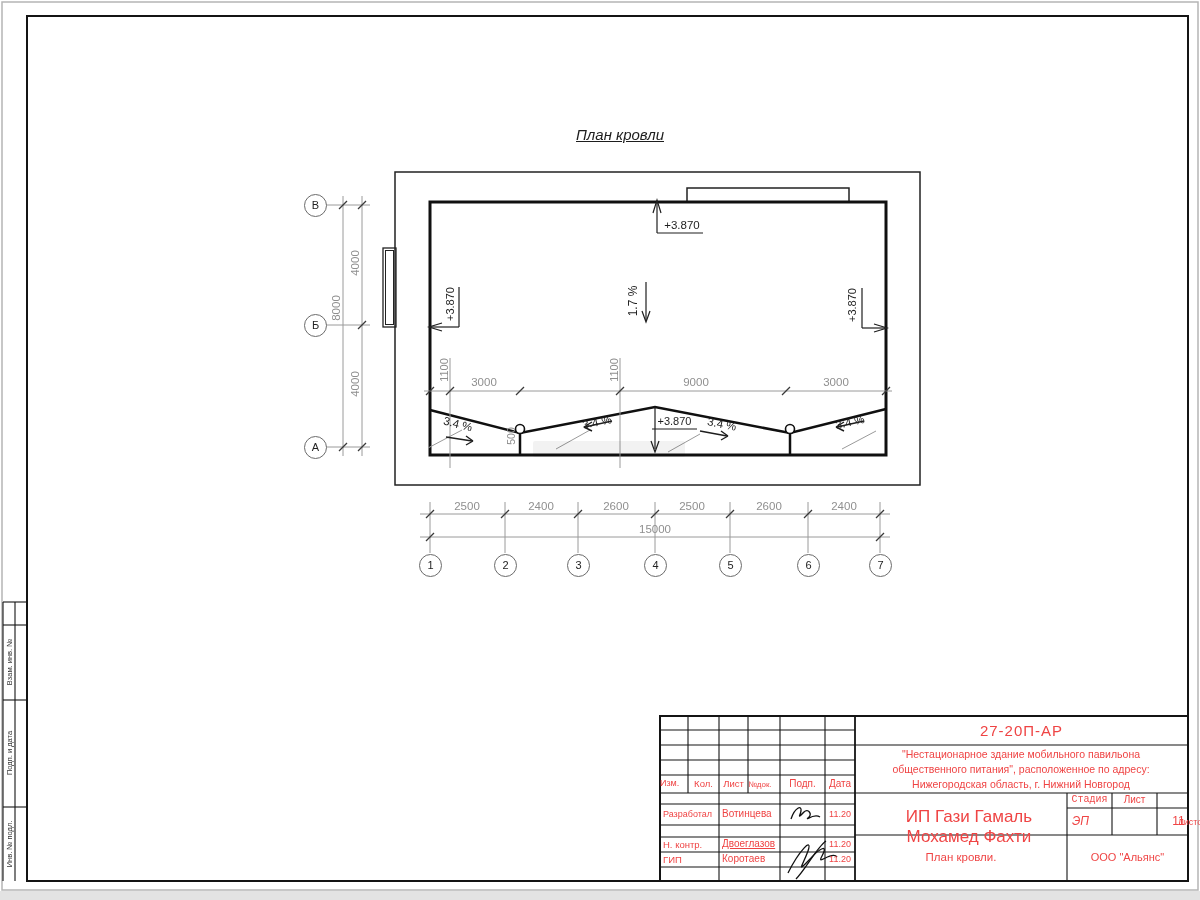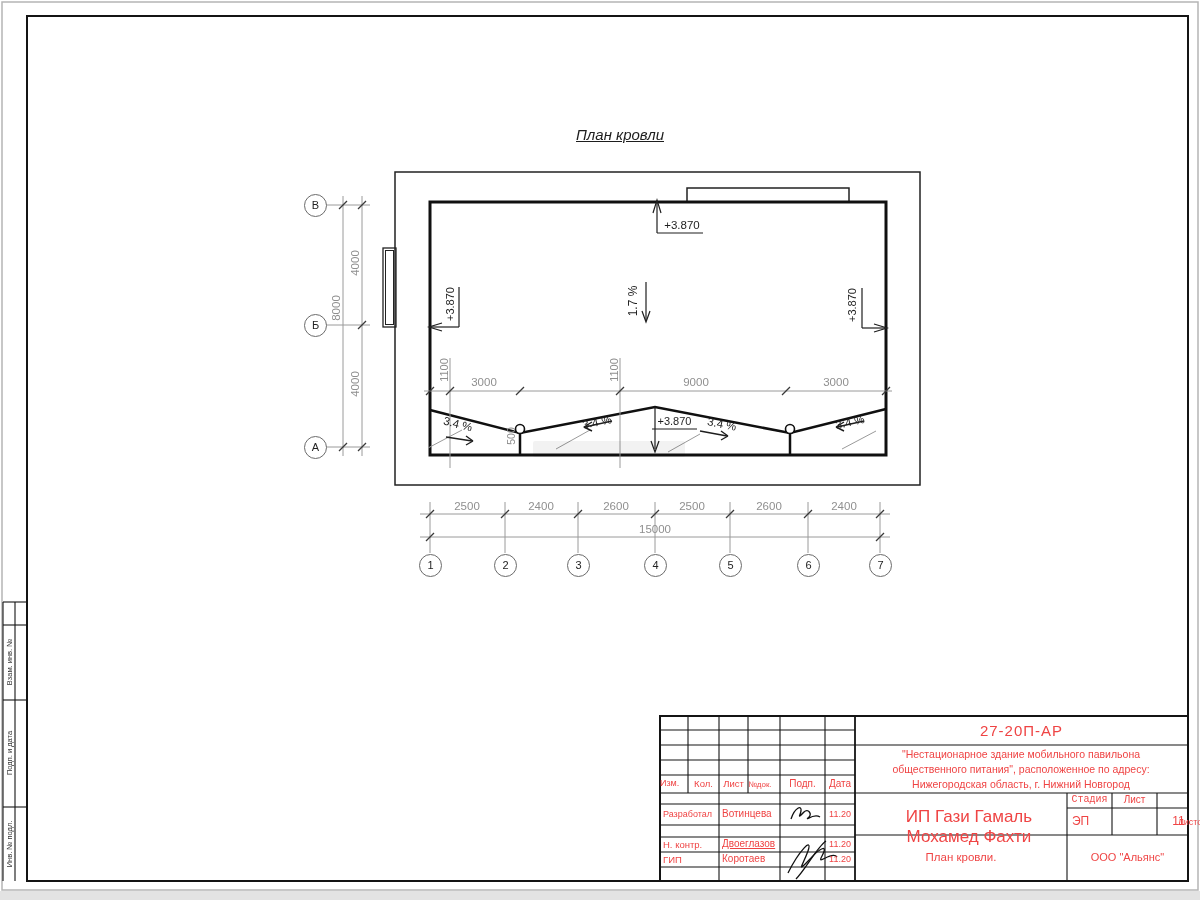--- a/index.html
+++ b/index.html
@@ -248,18 +248,18 @@
   <div class="tb c" style="left:825px;top:839px;width:30px;font-size:9px;">11.20</div>
 
   <div class="tb" style="left:663px;top:854px;font-size:9.5px;">ГИП</div>
   <div class="tb" style="left:722px;top:853px;font-size:10px;">Коротаев</div>
   <div class="tb c" style="left:825px;top:854px;width:30px;font-size:9px;">11.20</div>
 
   <div class="tb c" style="left:868px;top:807px;width:202px;font-size:17px;">ИП Гази Гамаль Мохамед Фахти</div>
   <div class="tb c" style="left:1067px;top:794px;width:45px;font-size:10px;font-family:Liberation Mono, monospace;">Стадия</div>
   <div class="tb c" style="left:1112px;top:794px;width:45px;font-size:10px;">Лист</div>
   <div class="tb c" style="left:1157px;top:817px;width:31px;font-size:9px;padding-left:20px;">Листов</div>
-  <div class="tb c" style="left:1067px;top:814px;width:27px;font-size:12px;">ЭП</div>
+  <div class="tb c" style="left:1067px;top:814px;width:27px;font-size:12px;font-style:italic;">ЭП</div>
   <div class="tb c" style="left:1155px;top:814px;width:47px;font-size:12px;">11</div>
   <div class="tb c" style="left:860px;top:851px;width:202px;font-size:11.5px;">План кровли.</div>
   <div class="tb c" style="left:1067px;top:851px;width:121px;font-size:11px;">ООО "Альянс"</div>
 
 </div>
 
 </body></html>

